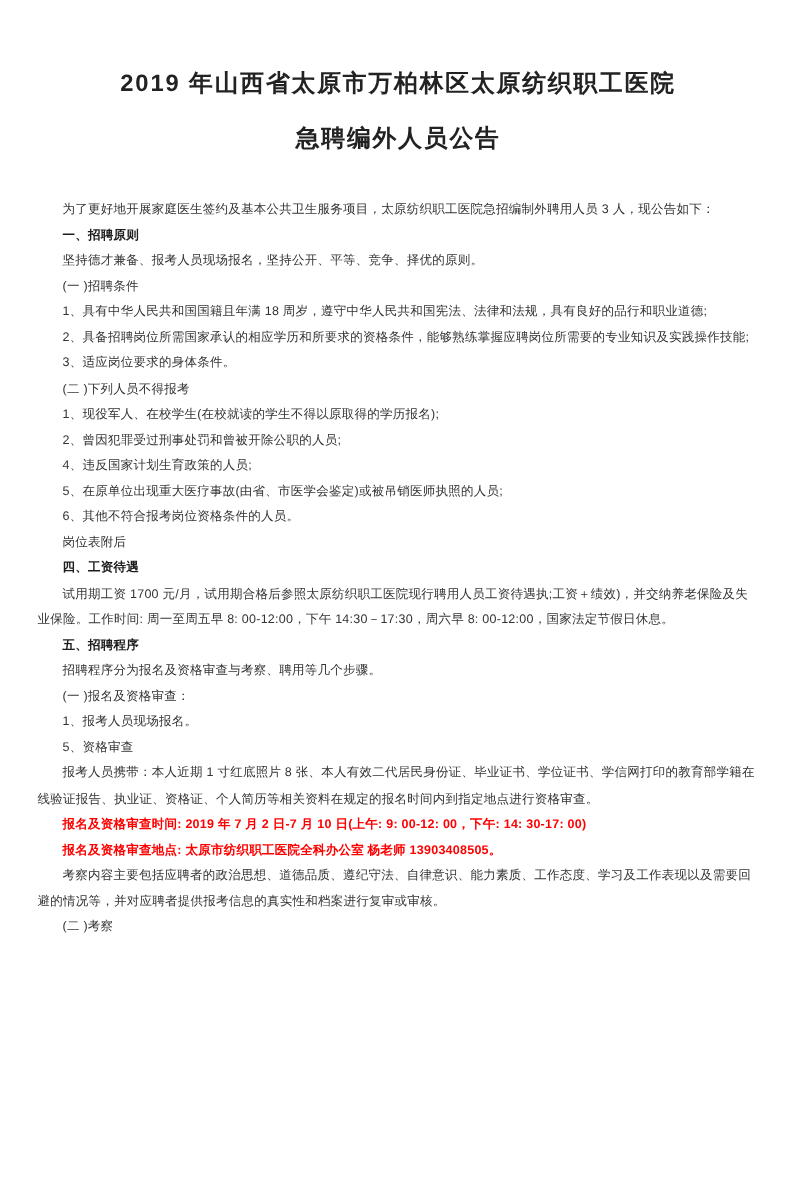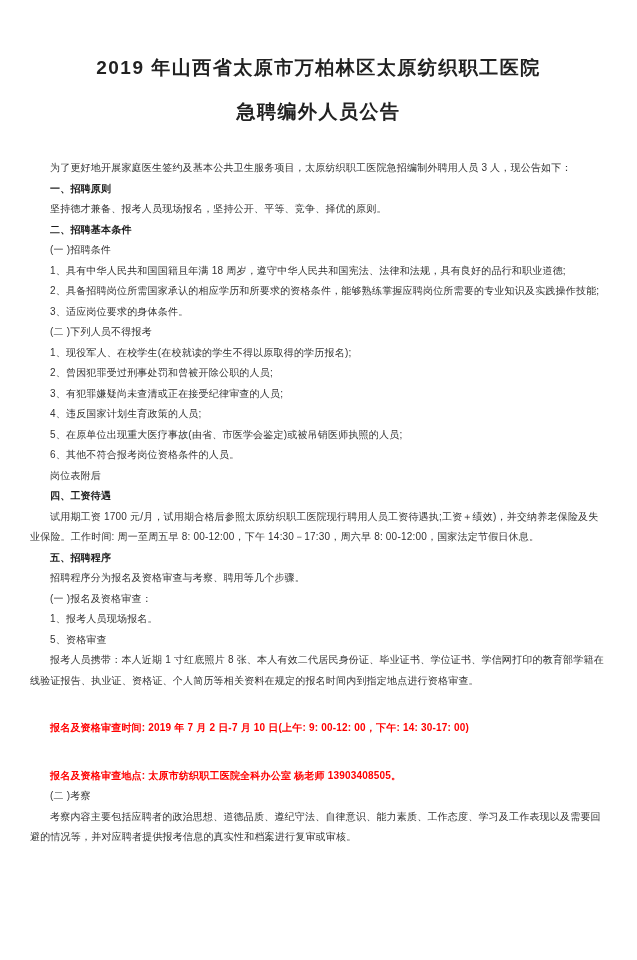--- a/index.html
+++ b/index.html
@@ -38,54 +38,51 @@
     color: #333333;
     letter-spacing: 0.2px;
   }
   .doc-body p.heading {
     font-weight: bold;
     color: #1c1c1c;
   }
   .doc-body p.red {
     font-weight: bold;
     color: #ff0000;
-    margin-top: 27px;
   }
 </style>
 </head>
 <body>
 
 <div class="page">
   <h1 class="title">
     <span class="title-line">2019 年山西省太原市万柏林区太原纺织职工医院</span>
     <span class="title-line">急聘编外人员公告</span>
   </h1>
   <div class="doc-body" id="doc-body">
       <p class="">为了更好地开展家庭医生签约及基本公共卫生服务项目，太原纺织职工医院急招编制外聘用人员 3 人，现公告如下：</p>
       <p class="heading">一、招聘原则</p>
       <p class="">坚持德才兼备、报考人员现场报名，坚持公开、平等、竞争、择优的原则。</p>
-      <p class="heading">二、招聘基本条件</p>
       <p class="">(一 )招聘条件</p>
       <p class="">1、具有中华人民共和国国籍且年满 18 周岁，遵守中华人民共和国宪法、法律和法规，具有良好的品行和职业道德;</p>
       <p class="">2、具备招聘岗位所需国家承认的相应学历和所要求的资格条件，能够熟练掌握应聘岗位所需要的专业知识及实践操作技能;</p>
       <p class="">3、适应岗位要求的身体条件。</p>
       <p class="">(二 )下列人员不得报考</p>
       <p class="">1、现役军人、在校学生(在校就读的学生不得以原取得的学历报名);</p>
       <p class="">2、曾因犯罪受过刑事处罚和曾被开除公职的人员;</p>
-      <p class="">3、有犯罪嫌疑尚未查清或正在接受纪律审查的人员;</p>
       <p class="">4、违反国家计划生育政策的人员;</p>
       <p class="">5、在原单位出现重大医疗事故(由省、市医学会鉴定)或被吊销医师执照的人员;</p>
       <p class="">6、其他不符合报考岗位资格条件的人员。</p>
       <p class="">岗位表附后</p>
       <p class="heading">四、工资待遇</p>
       <p class="">试用期工资 1700 元/月，试用期合格后参照太原纺织职工医院现行聘用人员工资待遇执;工资＋绩效)，并交纳养老保险及失业保险。工作时间: 周一至周五早 8: 00-12:00，下午 14:30－17:30，周六早 8: 00-12:00，国家法定节假日休息。</p>
       <p class="heading">五、招聘程序</p>
       <p class="">招聘程序分为报名及资格审查与考察、聘用等几个步骤。</p>
       <p class="">(一 )报名及资格审查：</p>
       <p class="">1、报考人员现场报名。</p>
       <p class="">5、资格审查</p>
       <p class="">报考人员携带：本人近期 1 寸红底照片 8 张、本人有效二代居民身份证、毕业证书、学位证书、学信网打印的教育部学籍在线验证报告、执业证、资格证、个人简历等相关资料在规定的报名时间内到指定地点进行资格审查。</p>
       <p class="red">报名及资格审查时间: 2019 年 7 月 2 日-7 月 10 日(上午: 9: 00-12: 00，下午: 14: 30-17: 00)</p>
       <p class="red">报名及资格审查地点: 太原市纺织职工医院全科办公室 杨老师 13903408505。</p>
+      <p class="">考察内容主要包括应聘者的政治思想、道德品质、遵纪守法、自律意识、能力素质、工作态度、学习及工作表现以及需要回避的情况等，并对应聘者提供报考信息的真实性和档案进行复审或审核。</p>
       <p class="">(二 )考察</p>
-      <p class="">考察内容主要包括应聘者的政治思想、道德品质、遵纪守法、自律意识、能力素质、工作态度、学习及工作表现以及需要回避的情况等，并对应聘者提供报考信息的真实性和档案进行复审或审核。</p>
     </div>
 </div>
 
 </body></html>

